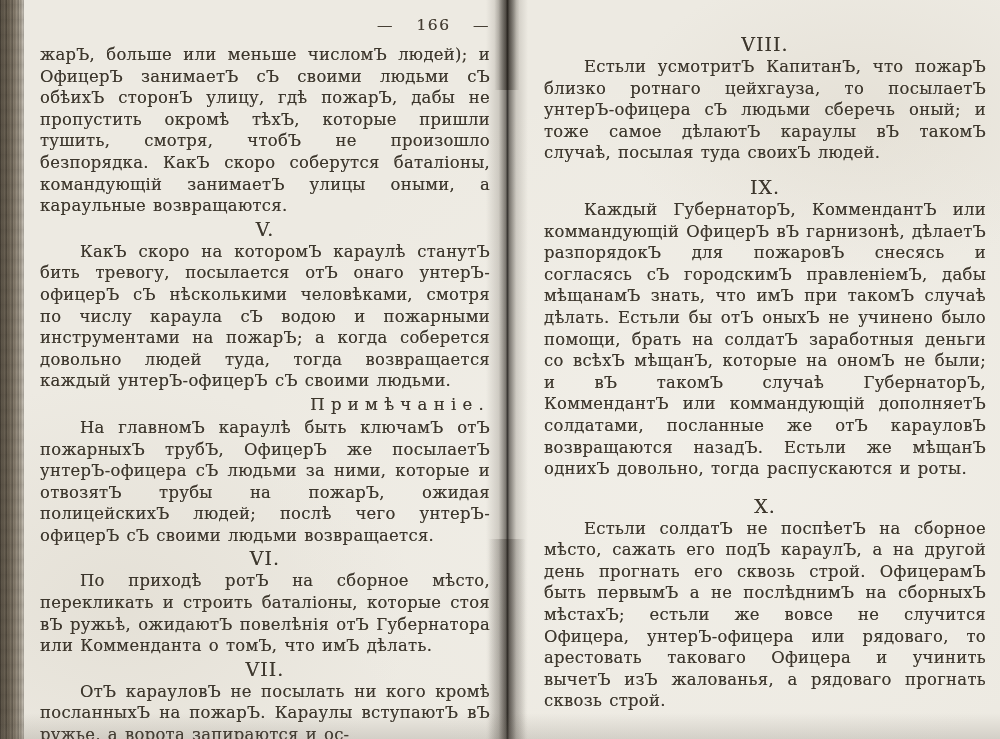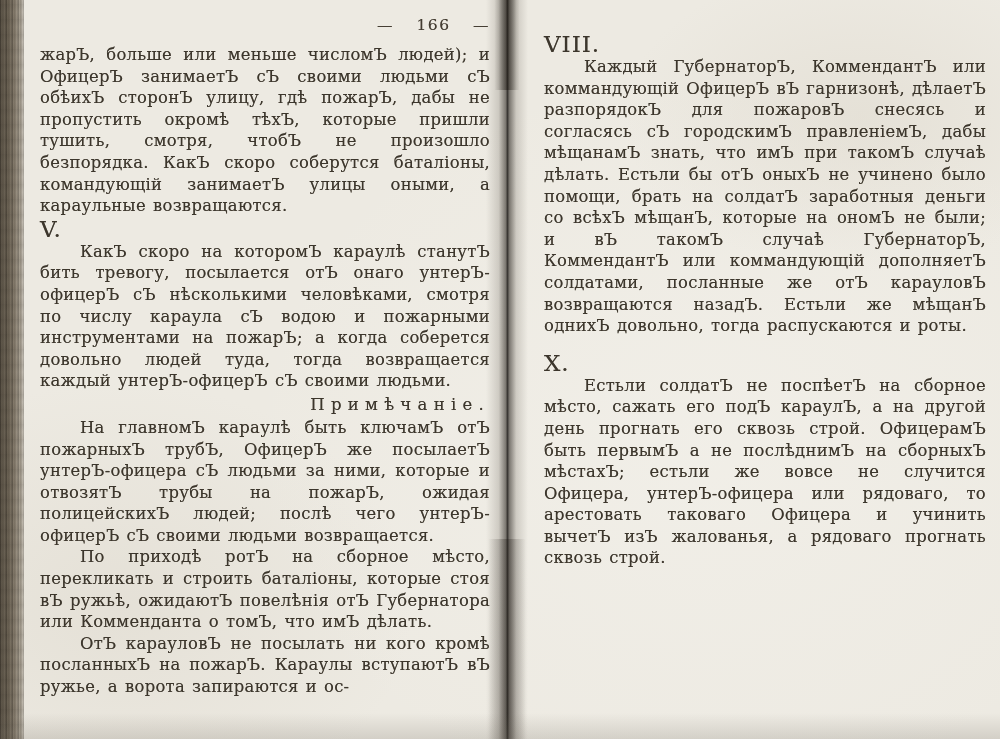--- a/index.html
+++ b/index.html
@@ -95,22 +95,23 @@
     line-height: 21.6px;
     text-align: justify;
     text-indent: 40px;
     letter-spacing: 0.3px;
     word-spacing: 1.5px;
   }
   .para.no-indent { text-indent: 0; }
 
   .section-heading {
     margin: 1px 0 1px 0;
+    text-align: center;
     font-weight: normal;
-    font-size: 23px;
+    font-size: 19px;
     line-height: 22px;
     letter-spacing: 1px;
   }
   .page-right .section-heading.gap-sm { margin-top: 9px; }
   .page-right .section-heading.gap-md { margin-top: 12px; }
   .page-right .section-heading.gap-lg { margin-top: 15px; }
 
   .note-heading {
     margin: 2px 0 1px 0;
     text-align: right;
@@ -125,26 +126,30 @@
 
 <div class="spread">
 
   <div class="page page-left">
     <div class="page-header">— 166 —</div>
     <p class="para no-indent">жарЪ, больше или меньше числомЪ людей); и ОфицерЪ занимаетЪ сЪ своими людьми сЪ обѣихЪ сторонЪ улицу, гдѣ пожарЪ, дабы не пропустить окромѣ тѣхЪ, которые пришли тушить, смотря, чтобЪ не произошло безпорядка. КакЪ скоро соберутся баталіоны, командующій занимаетЪ улицы оными, а караульные возвращаются.</p>
     <h3 class="section-heading">V.</h3>
     <p class="para">КакЪ скоро на которомЪ караулѣ станутЪ бить тревогу, посылается отЪ онаго унтерЪ-офицерЪ сЪ нѣсколькими человѣками, смотря по числу караула сЪ водою и пожарными инструментами на пожарЪ; а когда соберется довольно людей туда, тогда возвращается каждый унтерЪ-офицерЪ сЪ своими людьми.</p>
     <h3 class="note-heading">Примѣчаніе.</h3>
     <p class="para">На главномЪ караулѣ быть ключамЪ отЪ пожарныхЪ трубЪ, ОфицерЪ же посылаетЪ унтерЪ-офицера сЪ людьми за ними, которые и отвозятЪ трубы на пожарЪ, ожидая полицейскихЪ людей; послѣ чего унтерЪ-офицерЪ сЪ своими людьми возвращается.</p>
+    <h3 class="section-heading">VI.</h3>
     <p class="para">По приходѣ ротЪ на сборное мѣсто, перекликать и строить баталіоны, которые стоя вЪ ружьѣ, ожидаютЪ повелѣнія отЪ Губернатора или Комменданта о томЪ, что имЪ дѣлать.</p>
+    <h3 class="section-heading">VII.</h3>
     <p class="para">ОтЪ карауловЪ не посылать ни кого кромѣ посланныхЪ на пожарЪ. Караулы вступаютЪ вЪ ружье, а ворота запираются и ос-</p>
   </div>
 
   <div class="page page-right">
     <h3 class="section-heading gap-sm">VIII.</h3>
+    <p class="para">Естьли усмотритЪ КапитанЪ, что пожарЪ близко ротнаго цейхгауза, то посылаетЪ унтерЪ-офицера сЪ людьми сберечь оный; и тоже самое дѣлаютЪ караулы вЪ такомЪ случаѣ, посылая туда своихЪ людей.</p>
+    <h3 class="section-heading gap-md">IX.</h3>
     <p class="para">Каждый ГубернаторЪ, КоммендантЪ или коммандующій ОфицерЪ вЪ гарнизонѣ, дѣлаетЪ разпорядокЪ для пожаровЪ снесясь и согласясь сЪ городскимЪ правленіемЪ, дабы мѣщанамЪ знать, что имЪ при такомЪ случаѣ дѣлать. Естьли бы отЪ оныхЪ не учинено было помощи, брать на солдатЪ заработныя деньги со всѣхЪ мѣщанЪ, которые на ономЪ не были; и вЪ такомЪ случаѣ ГубернаторЪ, КоммендантЪ или коммандующій дополняетЪ солдатами, посланные же отЪ карауловЪ возвращаются назадЪ. Естьли же мѣщанЪ однихЪ довольно, тогда распускаются и роты.</p>
     <h3 class="section-heading gap-lg">X.</h3>
     <p class="para">Естьли солдатЪ не поспѣетЪ на сборное мѣсто, сажать его подЪ караулЪ, а на другой день прогнать его сквозь строй. ОфицерамЪ быть первымЪ а не послѣднимЪ на сборныхЪ мѣстахЪ; естьли же вовсе не случится Офицера, унтерЪ-офицера или рядоваго, то арестовать таковаго Офицера и учинить вычетЪ изЪ жалованья, а рядоваго прогнать сквозь строй.</p>
 
   </div>
 
   <div class="binding-edge"></div>
   <div class="gutter-shadow"></div>
   <div class="bottom-shadow"></div>
 

